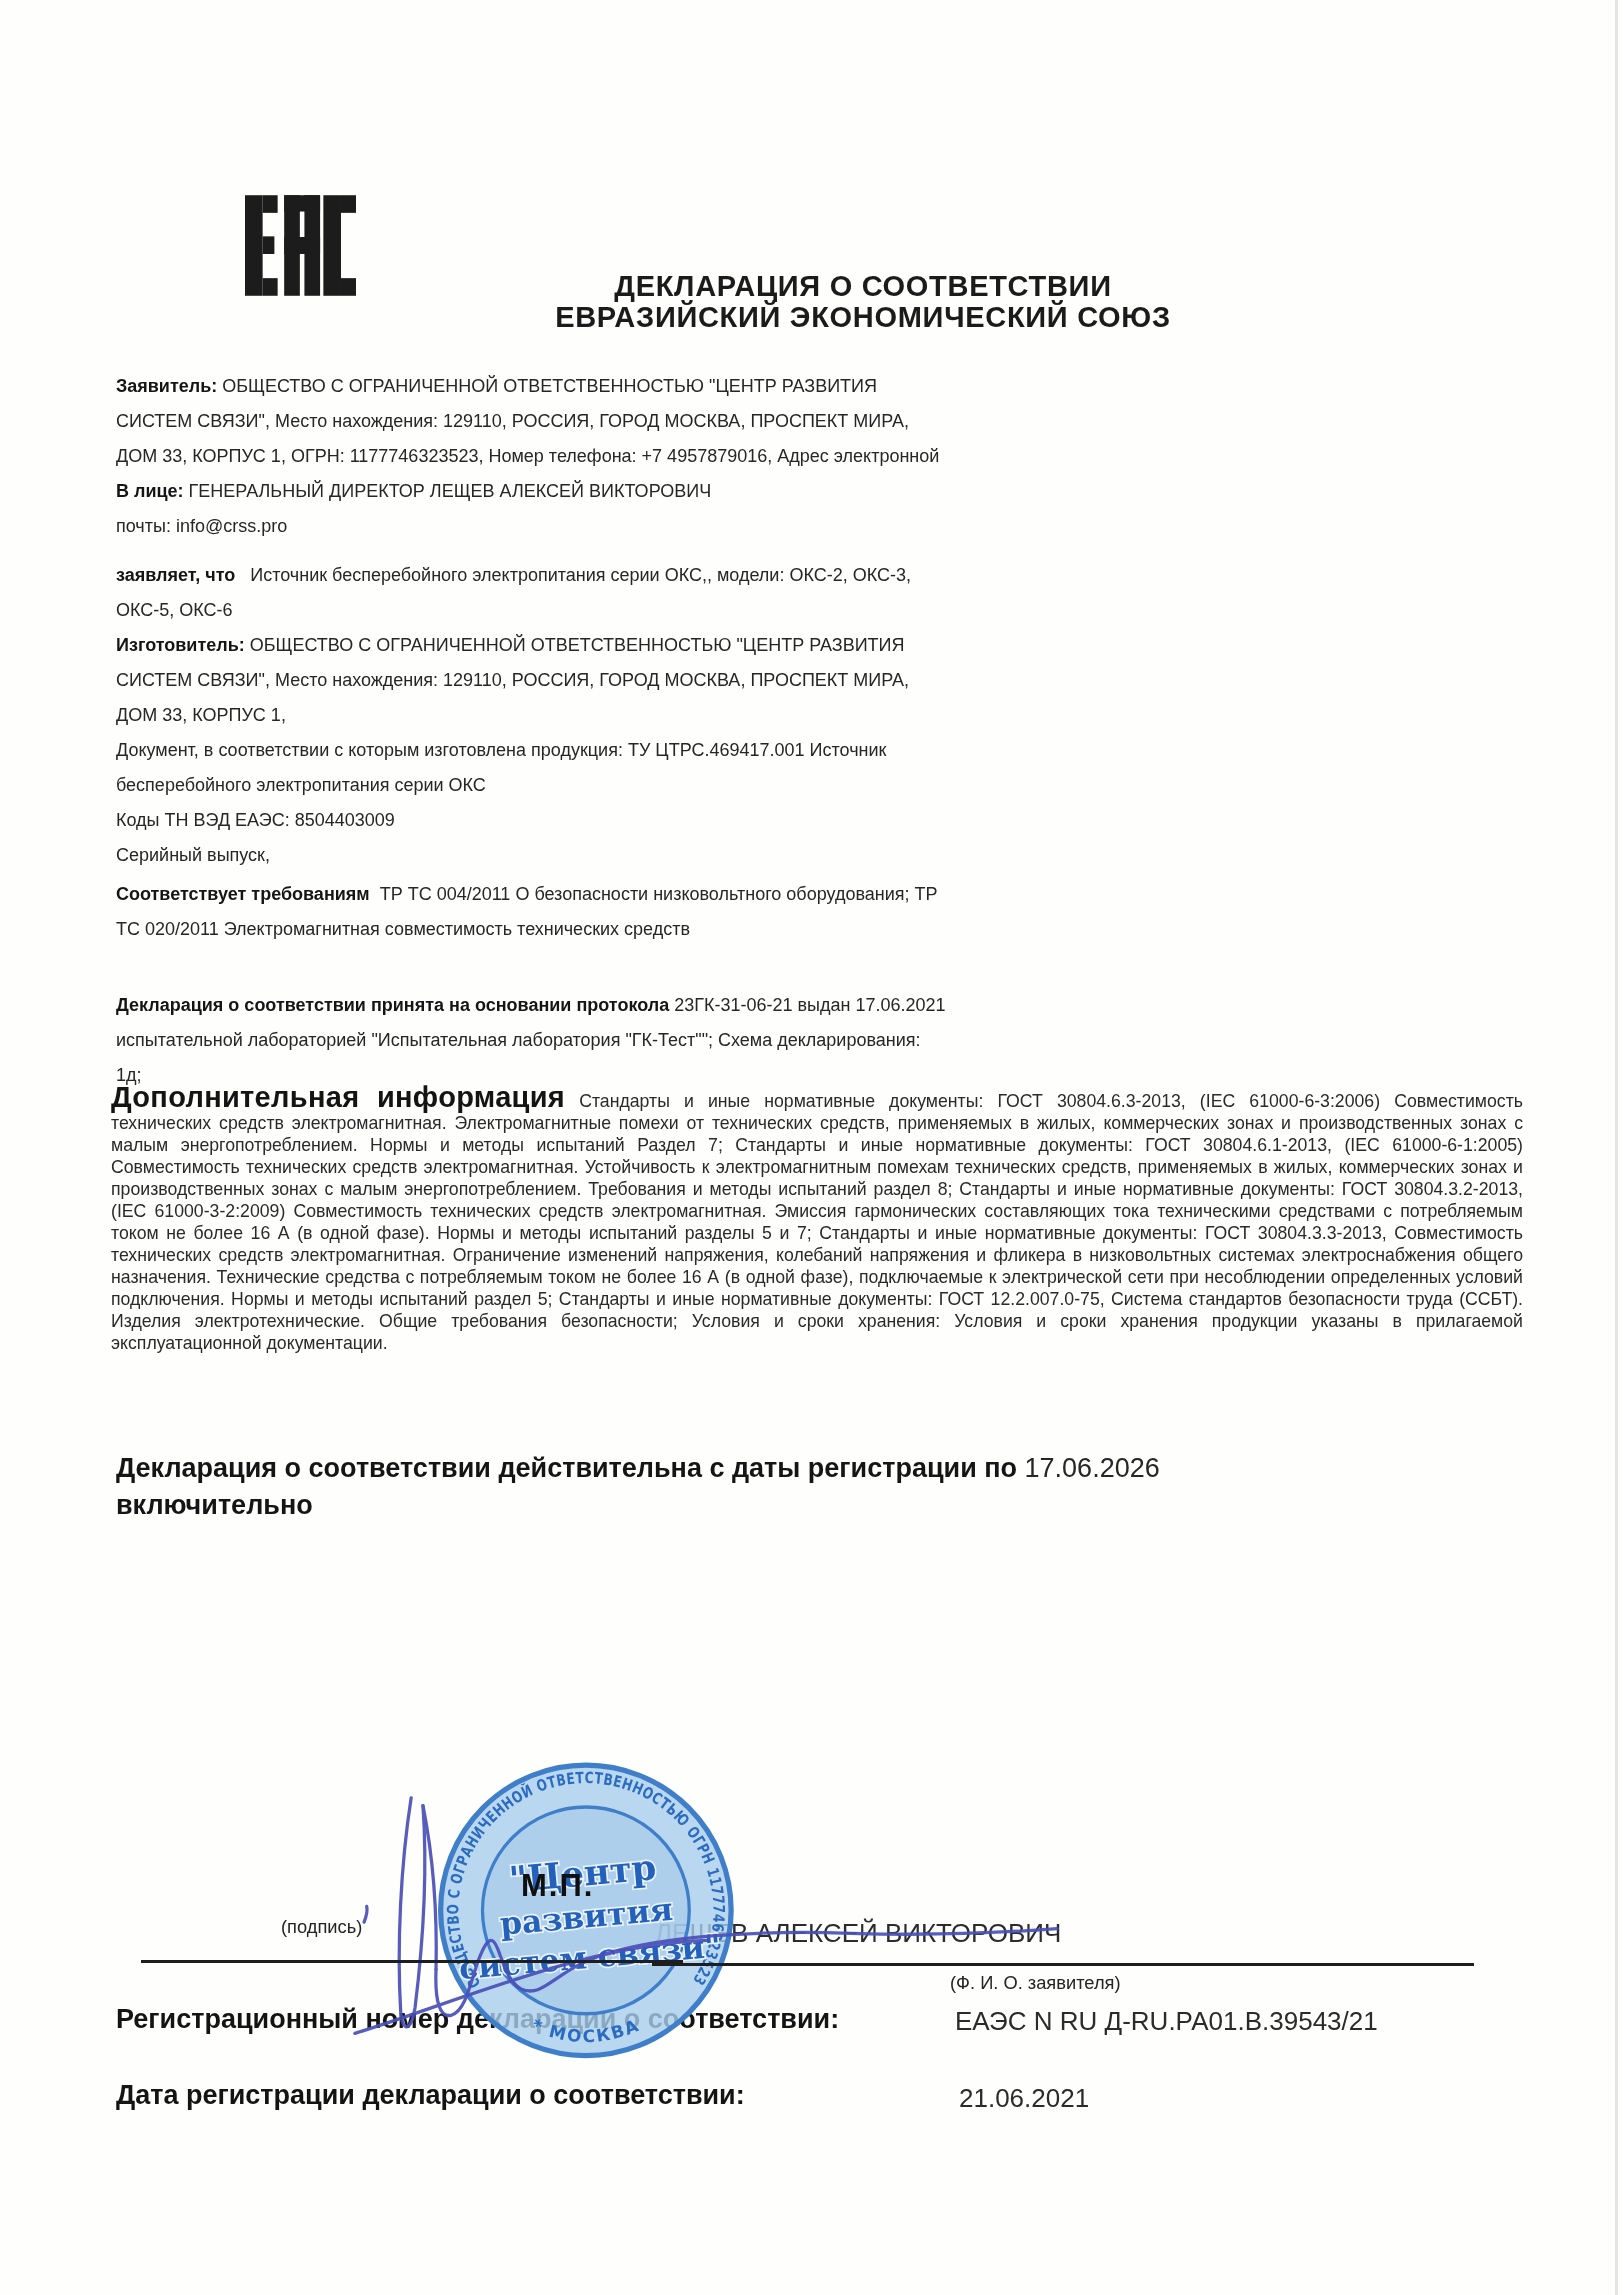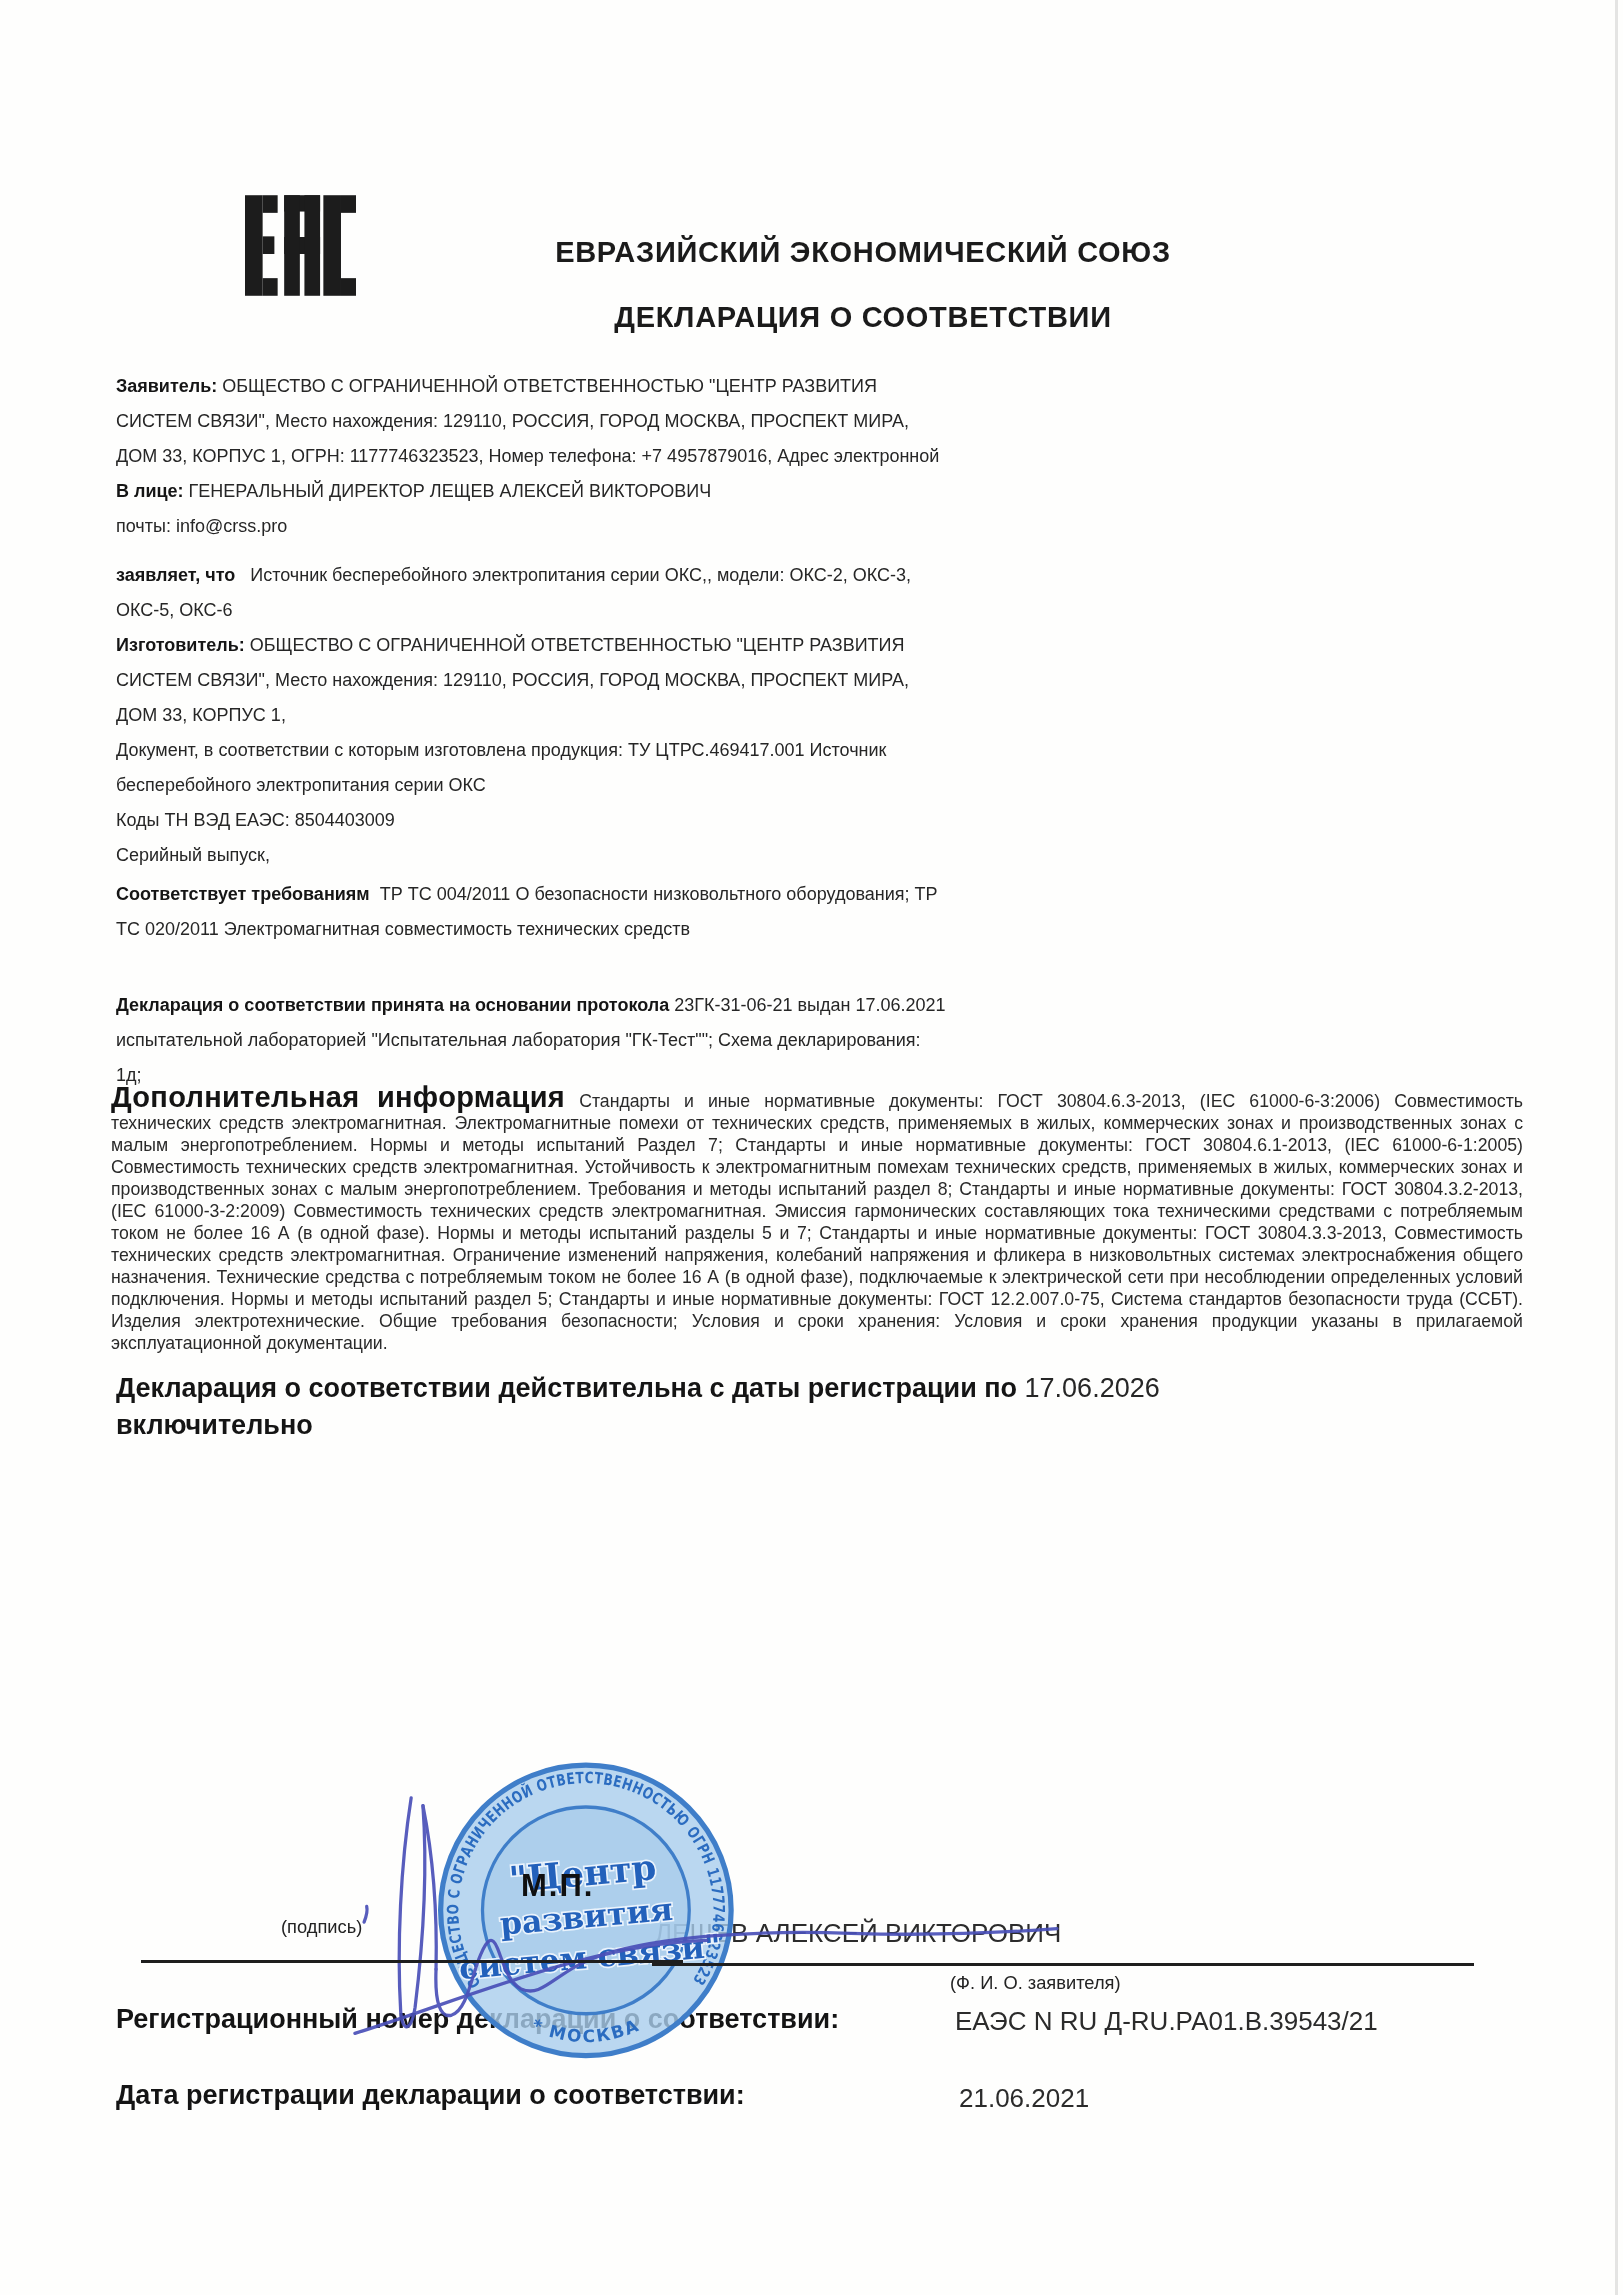--- a/index.html
+++ b/index.html
@@ -14,21 +14,21 @@
   .lines{position:absolute;left:116px;width:1446px;font-size:18px;line-height:35px;color:#262626;}
   .line{white-space:pre;}
   .line b{font-weight:700;color:#151515;}
   #body-lines{top:369px;}
   #protocol-lines{top:988px;}
   
   #addinfo{position:absolute;left:111px;top:1086px;width:1412px;
            font-size:17.7px;line-height:22px;text-align:justify;color:#2a2a2a;}
   #addinfo b{font-size:29px;font-weight:700;color:#141414;letter-spacing:0.3px;}
   
-  #validity-lines{top:1370px;font-size:27px;line-height:37px;}
+  #validity-lines{top:1450px;font-size:27px;line-height:37px;}
   
   .name{position:absolute;left:655px;top:1918px;font-size:26px;color:#2c2c2c;z-index:1;white-space:pre;}
   .stampsvg{position:absolute;left:262px;top:1714px;width:916px;height:432px;z-index:2;}
   .mp{position:absolute;left:521px;top:1868px;font-size:31px;font-weight:700;
       letter-spacing:2px;color:#101010;z-index:4;}
   .uline{position:absolute;height:3.3px;background:#1e1e1e;z-index:3;}
   #uline-left{left:141px;top:1960px;width:542px;}
   #uline-right{left:652px;top:1963px;width:822px;}
   .small-label{position:absolute;font-size:18.3px;color:#232323;z-index:3;}
   #lbl-sign{left:281px;top:1916px;}
@@ -60,22 +60,22 @@
       <rect x="60" y="0" width="24" height="154"></rect>
       <rect x="91" y="0" width="24" height="154"></rect>
 
       <rect x="120" y="0" width="27" height="154"></rect>
       <rect x="147" y="0" width="23" height="27"></rect>
       <rect x="147" y="127" width="23" height="27"></rect>
     </g>
   </svg>
 
   <div class="titles">
+    <div class="title title2">ДЕКЛАРАЦИЯ О СООТВЕТСТВИИ</div>
     <div class="title">ЕВРАЗИЙСКИЙ ЭКОНОМИЧЕСКИЙ СОЮЗ</div>
-    <div class="title title2">ДЕКЛАРАЦИЯ О СООТВЕТСТВИИ</div>
   </div>
 
   <div class="lines" id="body-lines">
 
   <div class="line"><b>Заявитель:</b><span> ОБЩЕСТВО С ОГРАНИЧЕННОЙ ОТВЕТСТВЕННОСТЬЮ "ЦЕНТР РАЗВИТИЯ</span></div>
       <div class="line"><span>СИСТЕМ СВЯЗИ", Место нахождения: 129110, РОССИЯ, ГОРОД МОСКВА, ПРОСПЕКТ МИРА,</span></div>
       <div class="line"><span>ДОМ 33, КОРПУС 1, ОГРН: 1177746323523, Номер телефона: +7 4957879016, Адрес электронной</span></div>
       <div class="line"><b>В лице:</b><span> ГЕНЕРАЛЬНЫЙ ДИРЕКТОР ЛЕЩЕВ АЛЕКСЕЙ ВИКТОРОВИЧ</span></div>
       <div class="line"><span>почты: info@crss.pro</span></div>
       <div class="line" style="margin-top: 14.4px;"><b>заявляет, что</b><span>   Источник бесперебойного электропитания серии ОКС,, модели: ОКС-2, ОКС-3,</span></div>

